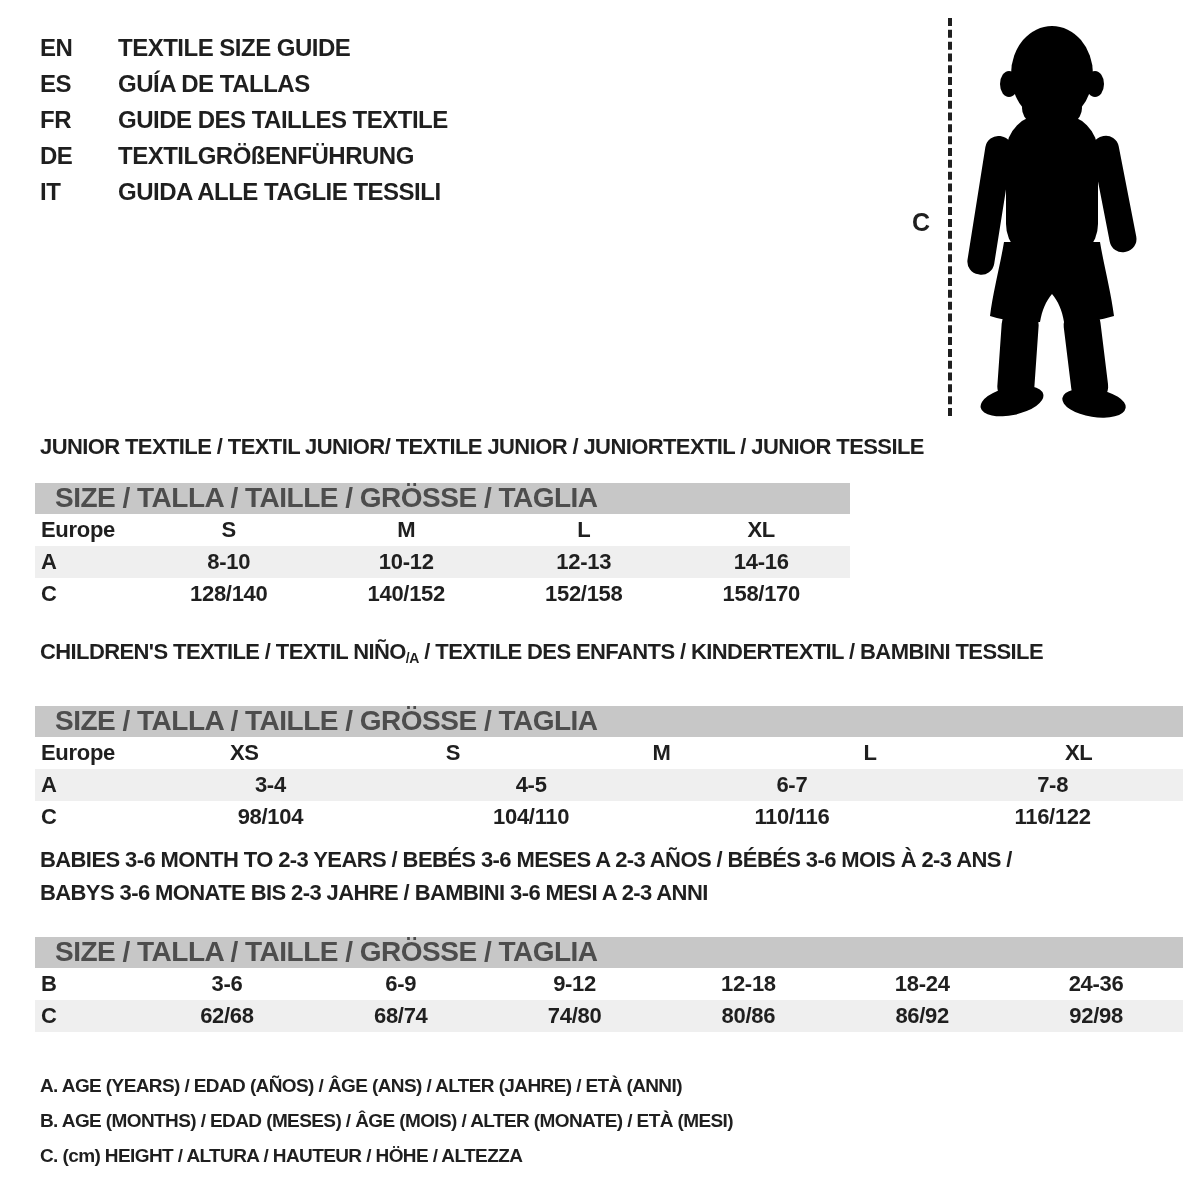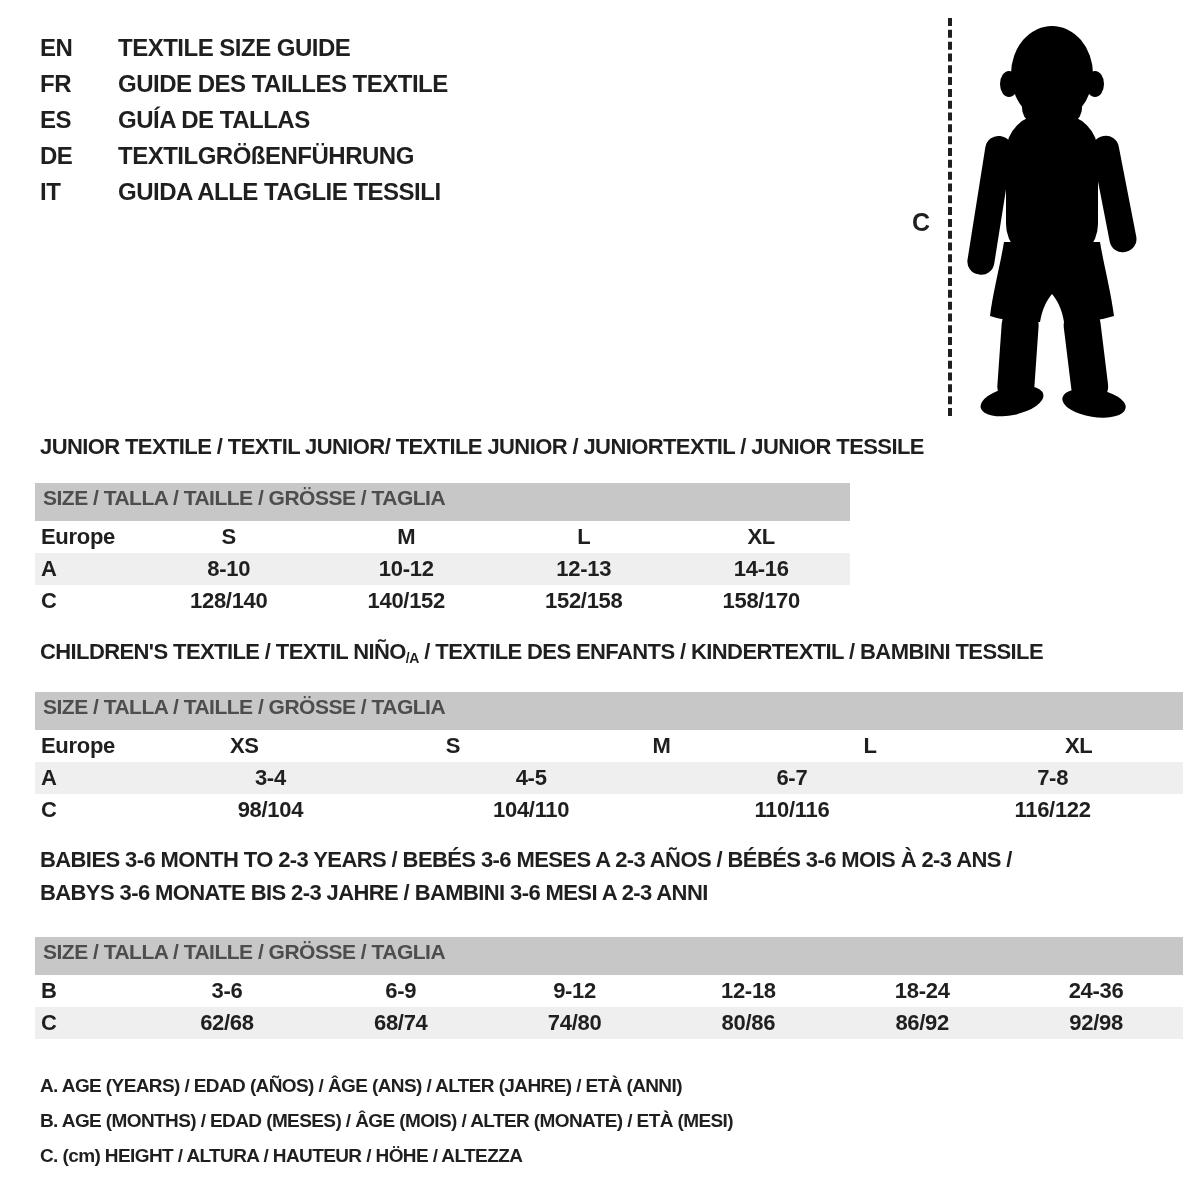--- a/index.html
+++ b/index.html
@@ -30,51 +30,51 @@
 
   
   .tbl-section{position:absolute;left:35px;}
   #sec-junior{top:435px;width:815px;}
   #sec-children{top:640px;width:1148px;}
   #sec-babies{top:843px;width:1148px;}
   .tbl-title{font-size:22px;letter-spacing:-0.6px;padding-left:5px;white-space:nowrap;}
   .tbl-title .title-line{line-height:24px;}
   #sec-babies .tbl-title .title-line{line-height:33px;}
   #sec-junior .tbl-title{margin-bottom:24px;}
-  #sec-children .tbl-title{margin-bottom:22px;}
+  #sec-children .tbl-title{margin-bottom:36px;}
   #sec-babies .tbl-title{margin-bottom:28px;}
   .t-sub{font-size:14px;vertical-align:-4px;letter-spacing:-0.5px;}
-  .size-bar{height:38px;line-height:30px;background:var(--size-bar-bg);color:var(--size-bar-text);
-            font-size:21px;padding-left:8px;letter-spacing:-0.5px;}
+  .size-bar{height:31px;line-height:30px;background:var(--size-bar-bg);color:var(--size-bar-text);
+            font-size:28px;padding-left:20px;letter-spacing:-0.5px;}
   .tbl-row{display:flex;height:32px;line-height:32px;font-size:22px;letter-spacing:-0.3px;}
   .tbl-row.shaded{background:var(--shaded-row-bg);}
   .row-label{flex:0 0 105px;width:105px;padding-left:6px;box-sizing:border-box;}
   .cell{flex:1;text-align:center;}
 
   
   .legend{position:absolute;left:40px;top:1068px;}
   .legend-line{font-size:19px;line-height:35px;letter-spacing:-0.6px;white-space:nowrap;}
 </style>
 </head>
 <body>
 
 <div class="page">
 
   <div class="lang-block" id="langs">
       <div class="lang-row">
         <span class="lang-code">EN</span>
         <span class="lang-label">TEXTILE SIZE GUIDE</span>
       </div>
       <div class="lang-row">
+        <span class="lang-code">ES</span>
+        <span class="lang-label">GUÍA DE TALLAS</span>
+      </div>
+      <div class="lang-row">
         <span class="lang-code">FR</span>
         <span class="lang-label">GUIDE DES TAILLES TEXTILE</span>
-      </div>
-      <div class="lang-row">
-        <span class="lang-code">ES</span>
-        <span class="lang-label">GUÍA DE TALLAS</span>
       </div>
       <div class="lang-row">
         <span class="lang-code">DE</span>
         <span class="lang-label">TEXTILGRÖßENFÜHRUNG</span>
       </div>
       <div class="lang-row">
         <span class="lang-code">IT</span>
         <span class="lang-label">GUIDA ALLE TAGLIE TESSILI</span>
       </div>
     </div>

